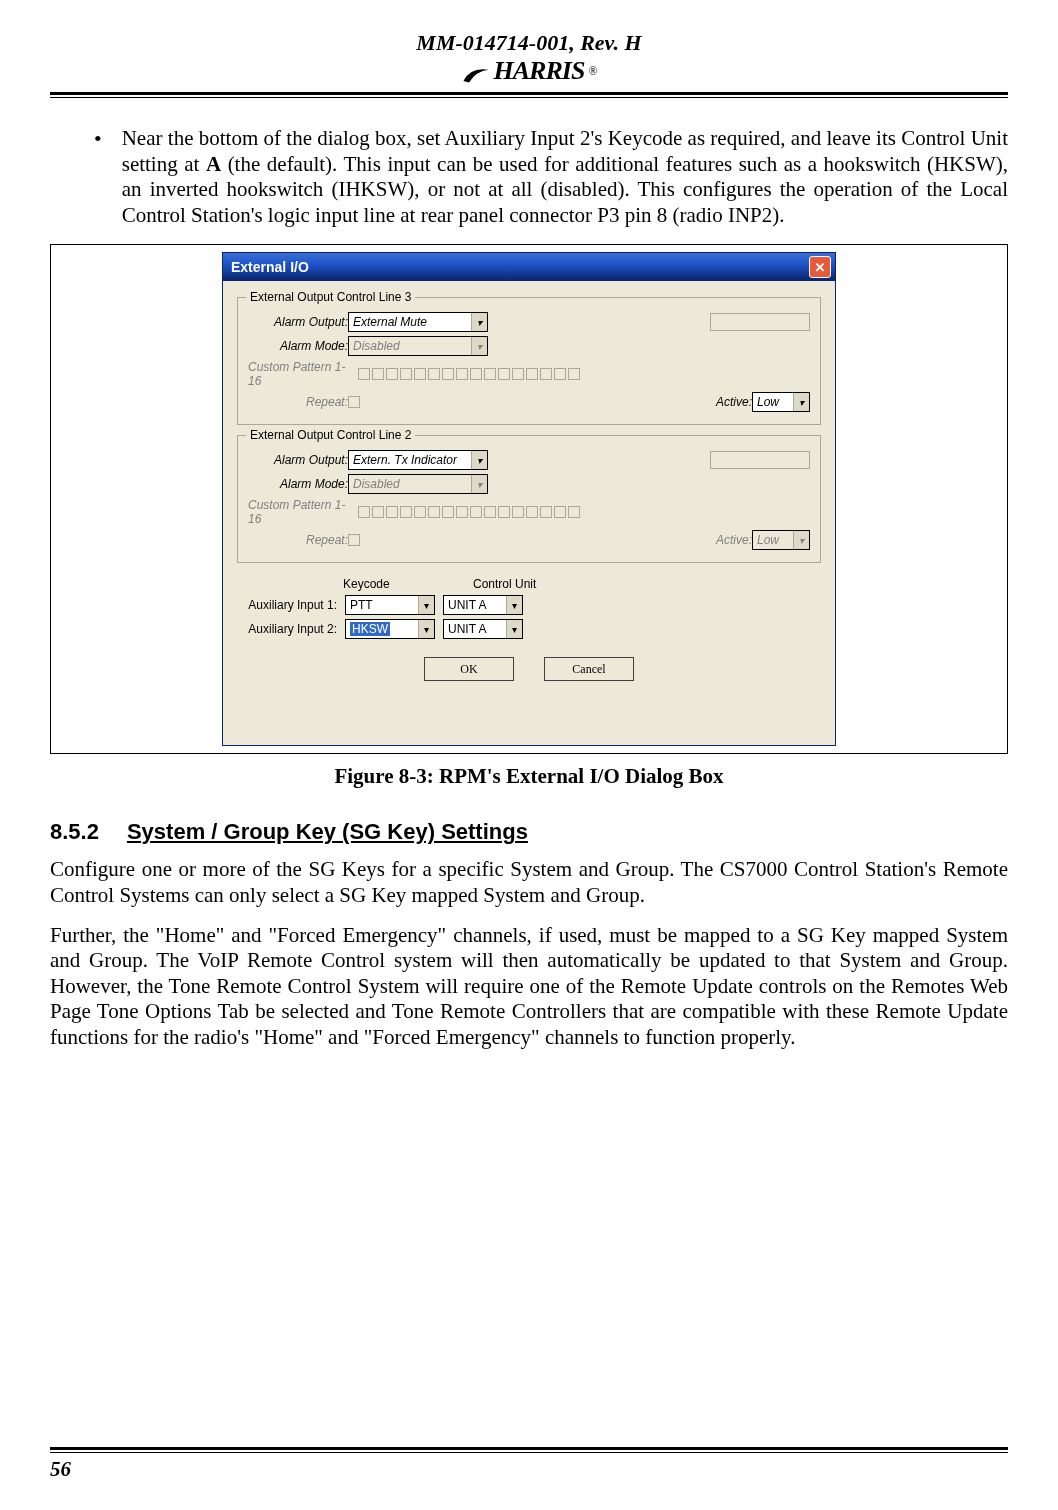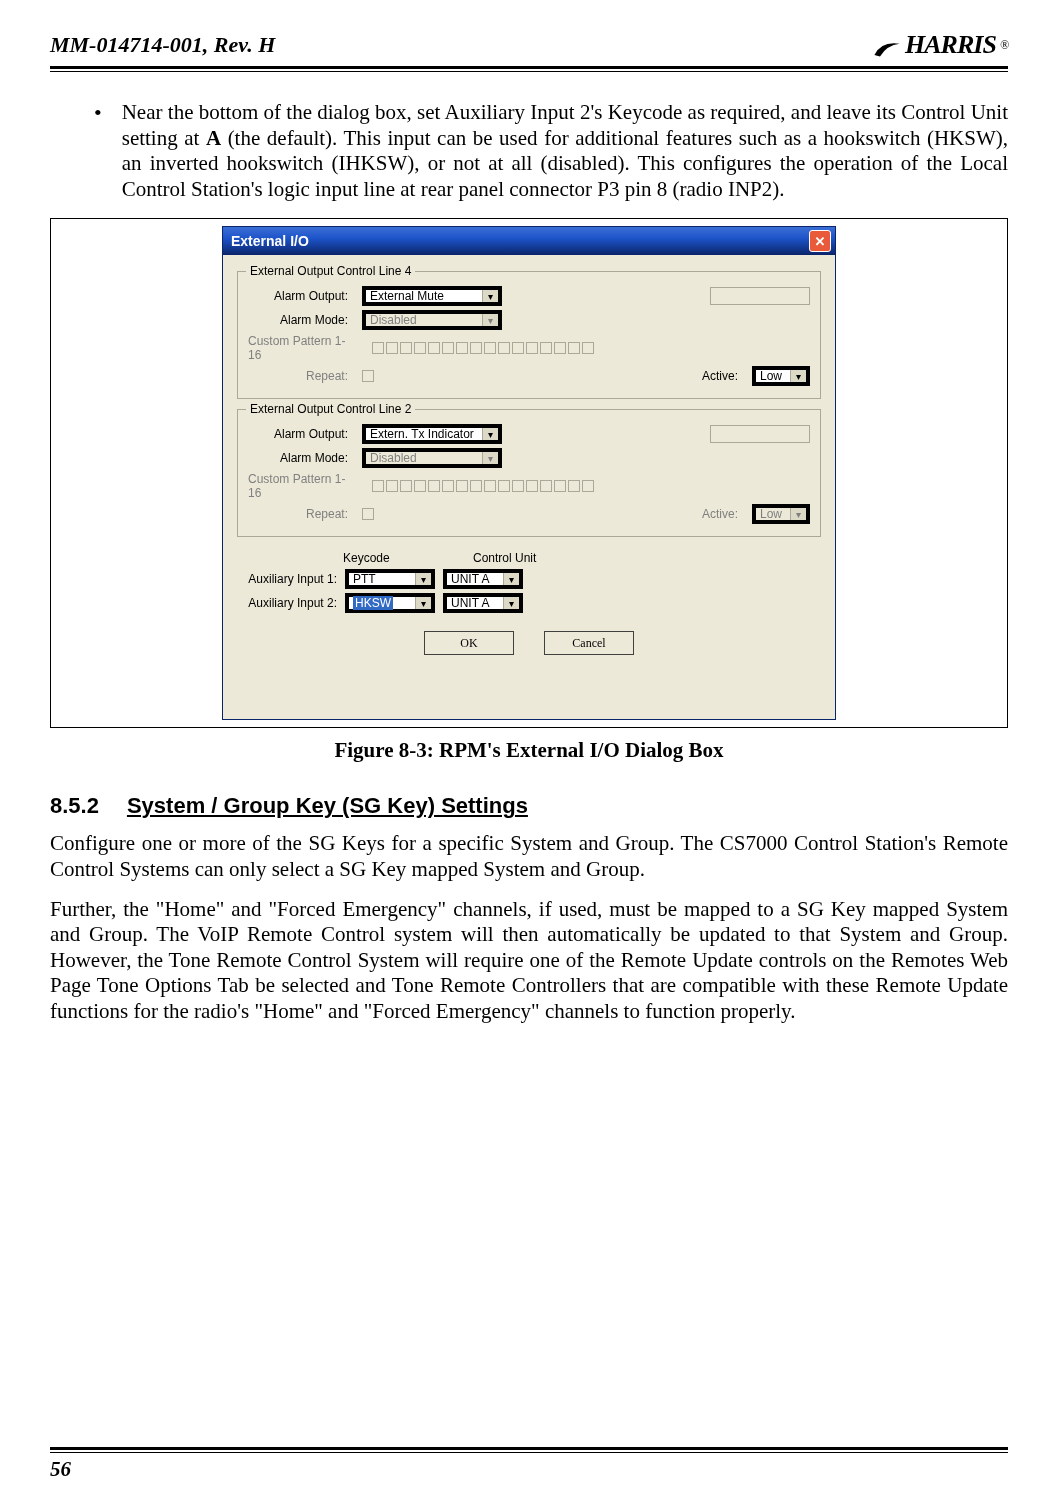--- a/index.html
+++ b/index.html
@@ -10,20 +10,21 @@
     font-family: "Times New Roman", Times, serif;
     color: #000;
     position: relative;
     padding: 30px 50px 30px 50px;
   }
   .header-row {
     display: flex;
     justify-content: space-between;
     align-items: center;
     padding-bottom: 6px;
+    flex-direction: column;
   }
   .doc-id { font-style: italic; font-weight: bold; font-size: 22px; }
   .logo { font-style: italic; font-weight: 900; font-size: 26px; letter-spacing: -1px; display:flex; align-items:center; gap:4px;}
   .logo-swoosh { width:28px; height:20px; }
   .logo-swoosh svg { width:100%; height:100%; }
   .logo-reg { font-size:12px; font-weight:normal; vertical-align: super;}
   .thick-line { border: none; border-top: 3px solid #000; }
   .thin-line { border: none; border-top: 1px solid #000; margin-top: 2px; }
   .bullet-block { display:flex; margin: 28px 0 10px 44px; font-size: 21px; line-height: 1.22; text-align: justify;}
   .bullet-dot { margin-right: 20px; font-size: 22px; line-height:1.22;}
@@ -58,25 +59,25 @@
   .dialog-body{ flex:1; padding: 10px 14px 10px 14px; color:#000;}
   .groupbox{
     border:1px solid #aca899;
     margin: 6px 0 10px 0;
     padding: 10px 10px 8px 10px;
     position:relative;
   }
   .groupbox .legend{
     position:absolute; top:-8px; left:8px; background:#ece9d8; padding:0 4px; font-size:12px;
   }
-  .row{display:flex; align-items:center; margin:4px 0; gap:14px;}
+  .row{display:flex; align-items:center; margin:4px 0; gap:0;font-style:italic;}
   .lbl{width:100px; text-align:right; font-size:12px;}
   .lbl.gray{color:#808080;}
   .combo{
-    height:20px; border:4px solid #000000; background:#fff;
+    height:20px; border:1px solid #000000; background:#fff;
     display:flex; align-items:center; padding:0 4px; font-size:12px;
     position:relative; min-width:120px;
   }
   .combo.disabled{color:#808080; background:#ece9d8;}
   .combo .arrow{
     position:absolute; right:0; top:0; bottom:0; width:16px;
     background:#dcdac7; border-left:1px solid #aca899;
     display:flex;align-items:center;justify-content:center;
   }
   .combo .arrow::after{content:"▾"; font-size:10px; color:#000;}
@@ -135,21 +136,21 @@
     <div class="titlebar">
       <span>External I/O</span>
       <span class="spacer"></span>
       <div class="close-btn">
         <span>✕</span>
       </div>
     </div>
     <div class="dialog-body">
 
       <div class="groupbox">
-        <div class="legend">External Output Control Line 4</div>
+        <div class="legend">External Output Control Line 3</div>
         <div class="row">
           <div class="lbl">Alarm Output:</div>
           <div class="combo" style="width:140px">
             <span class="val">External Mute</span>
             <span class="arrow"></span>
           </div>
           <div style="flex:1"></div>
           <div class="grayinput"></div>
         </div>
         <div class="row">

